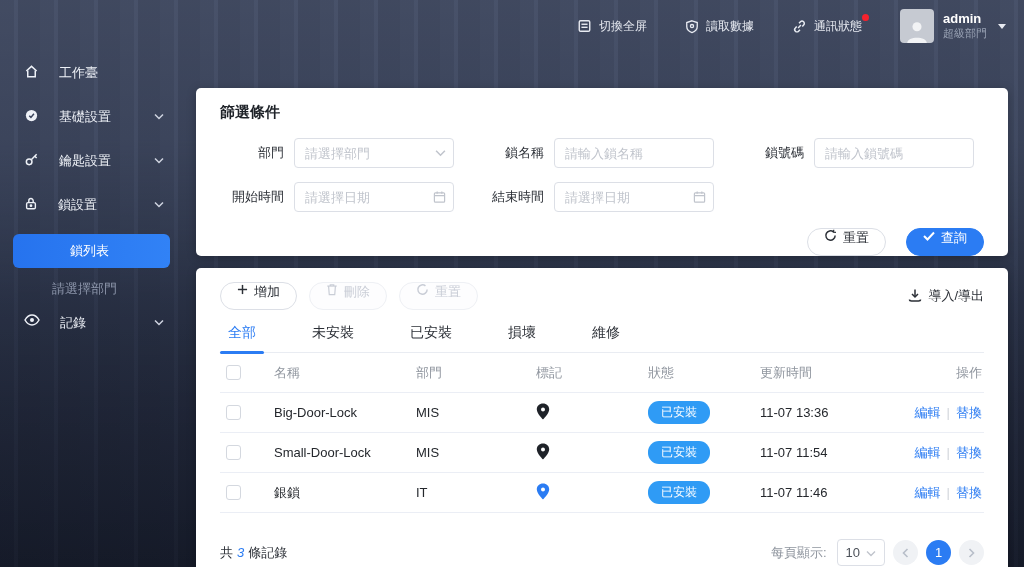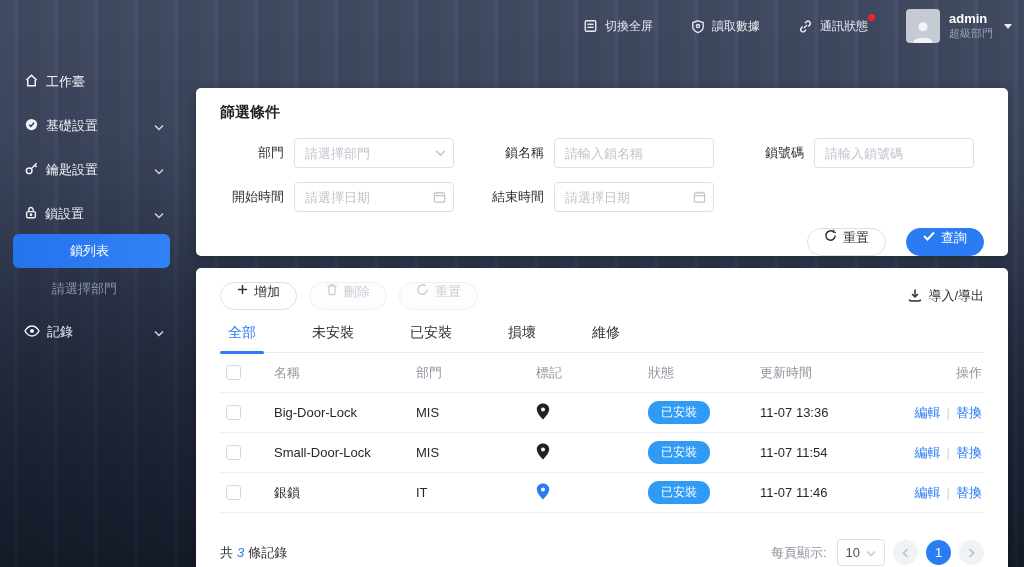--- a/index.html
+++ b/index.html
@@ -7,34 +7,34 @@
   .screen { position:relative; width:1024px; height:567px; overflow:hidden;
     background:linear-gradient(180deg,#475068 0%,#3b445c 22%,#313a50 45%,#262d41 70%,#1c2233 100%); }
   .screen::before { content:""; position:absolute; inset:0;
     background:
       repeating-linear-gradient(90deg, rgba(0,0,0,0.10) 0 14px, rgba(255,255,255,0.02) 14px 18px, rgba(0,0,0,0.16) 18px 40px),
       linear-gradient(180deg, rgba(70,80,105,0.9) 0 140px, rgba(35,42,62,0.35) 300px, rgba(10,14,24,0.55) 100%);
     opacity:.55; pointer-events:none; }
 
   
   .topbar { position:absolute; top:0; left:0; right:0; height:52px; display:flex; align-items:center;
-    justify-content:flex-end; gap:38px; padding-right:12px; z-index:5; color:#e8ebf2; }
+    justify-content:flex-end; gap:38px; padding-right:18px; z-index:5; color:#e8ebf2; }
   .tb-item { display:flex; align-items:center; gap:7px; font-size:12px; cursor:pointer; position:relative; }
   .tb-item svg { display:block; }
   .tb-badge { position:absolute; top:-4px; right:-7px; width:7px; height:7px; border-radius:50%; background:#f5222d; }
   .tb-user { display:flex; align-items:center; gap:9px; cursor:pointer; }
   .avatar { width:34px; height:34px; border-radius:4px; background:#c6cad2; display:flex; align-items:flex-end; justify-content:center; overflow:hidden; }
   .user-text { line-height:1.25; }
   .user-name { font-size:13px; font-weight:bold; color:#ffffff; }
   .user-dept { font-size:11px; color:#98a1b3; }
   .caret { width:0; height:0; border-left:4px solid transparent; border-right:4px solid transparent; border-top:5px solid #e8ebf2; margin-left:2px; }
 
   
   .sidebar { position:absolute; top:52px; left:0; width:180px; bottom:0; z-index:4; padding-top:12px; }
-  .side-item { height:36px; display:flex; align-items:center; gap:7px; padding:0 16px 0 24px;
+  .side-item { height:36px; display:flex; align-items:flex-start; gap:20px; padding:0 16px 0 24px;
     color:#eef1f7; font-size:13px; cursor:pointer; }
   .side-item .chev { margin-left:auto; }
   .side-sub { height:34px; display:flex; align-items:center; padding-left:52px; font-size:13px; color:#8d96ab; cursor:pointer; }
   .side-sub.active { margin:2px 10px 4px 13px; padding-left:57px; border-radius:6px; background:linear-gradient(90deg,#2673ee,#3182f6); color:#ffffff; height:34px; }
   .spacer8 { height:8px; }
 
   
   .panel { position:absolute; left:196px; width:812px; background:#ffffff; border-radius:5px;
     box-shadow:0 2px 10px rgba(0,0,0,0.25); z-index:3;margin-top:28px; }
   .filter-panel { top:60px; height:168px; padding:15px 24px 14px; }

